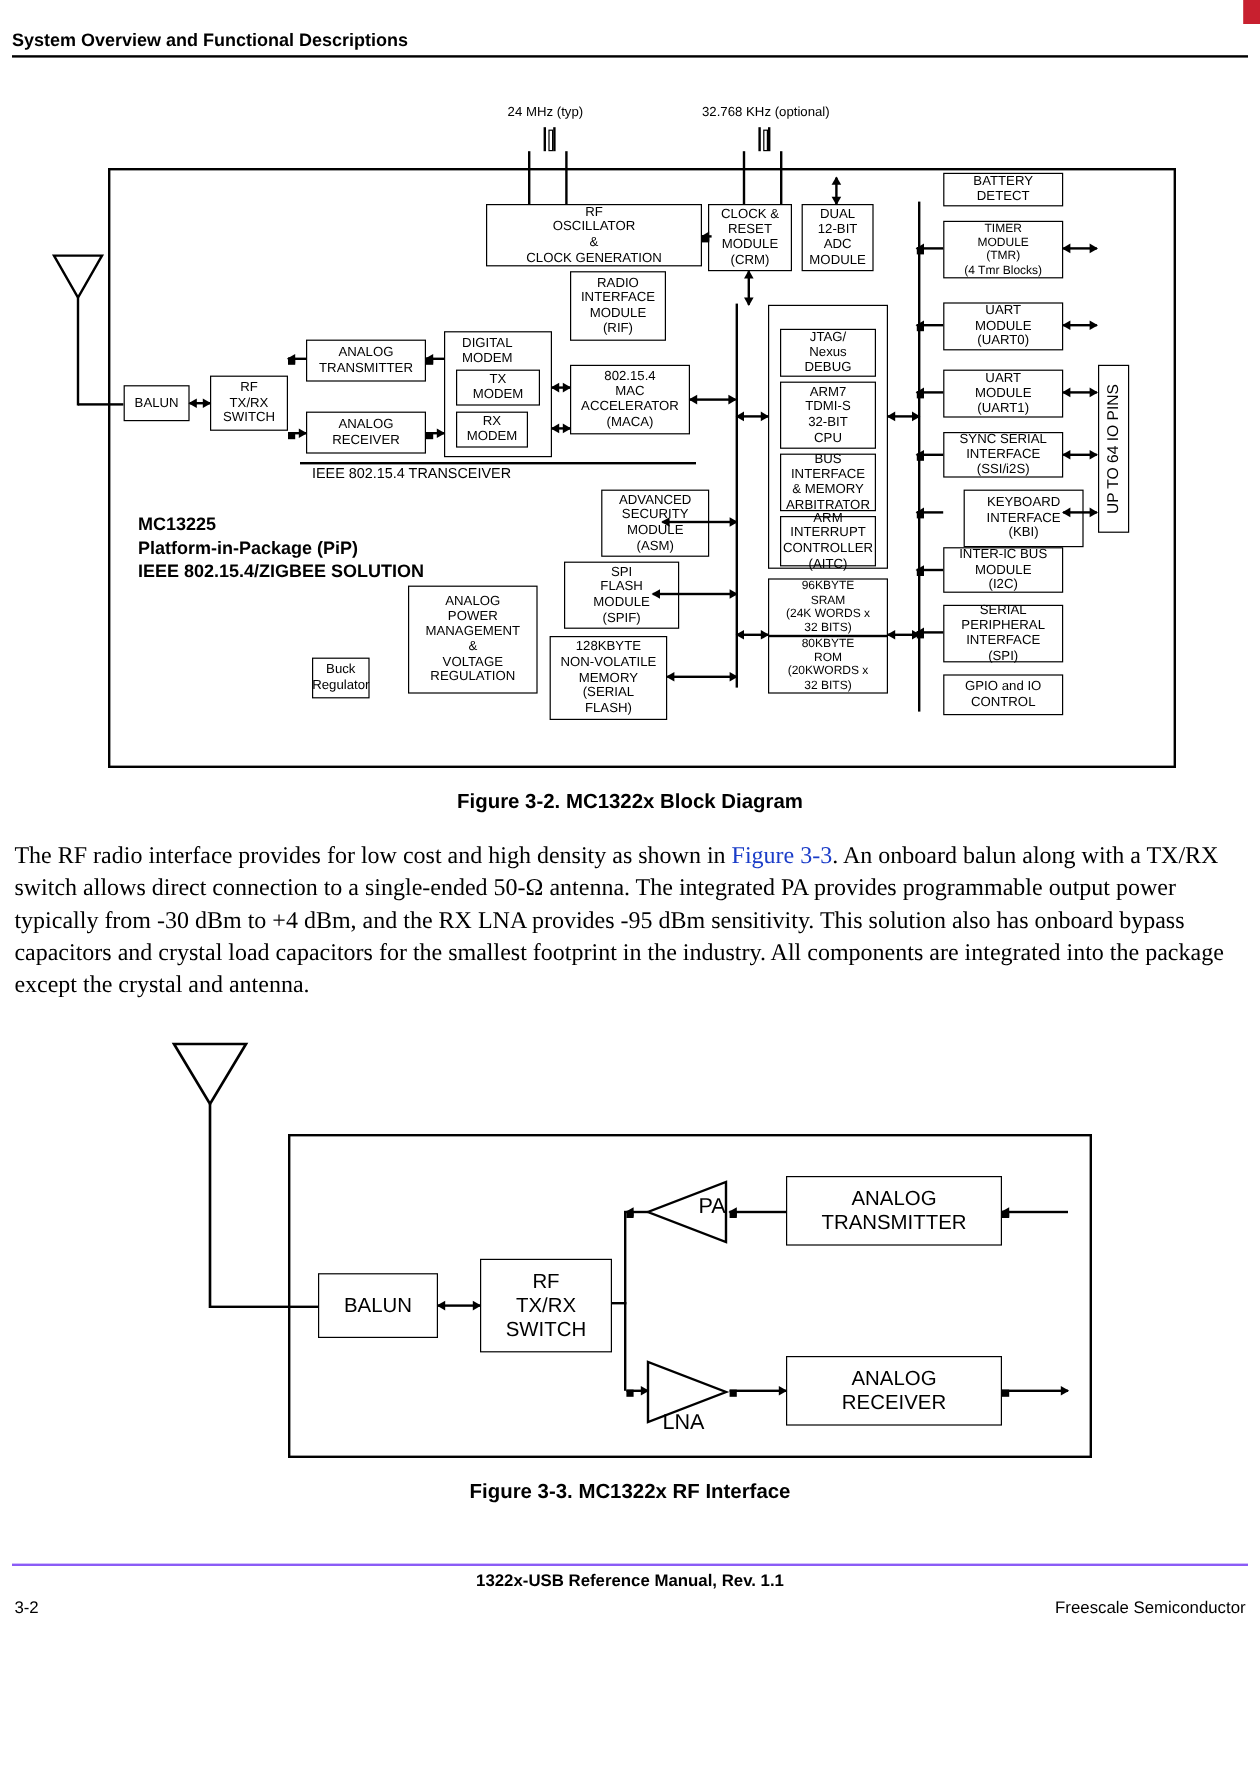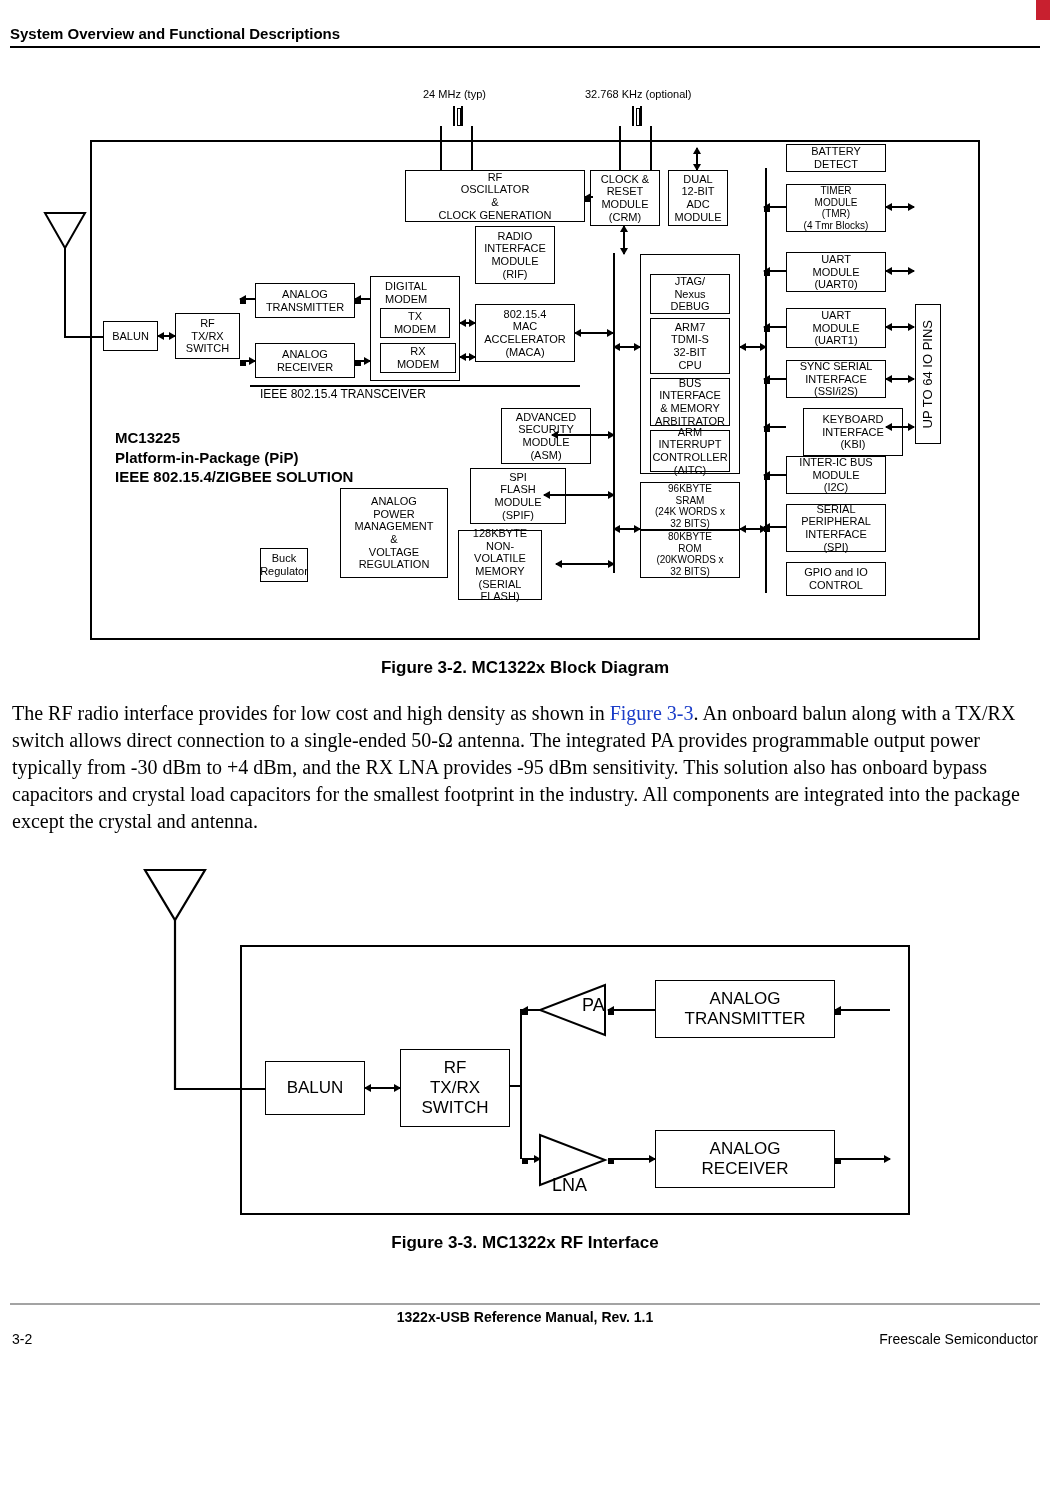--- a/index.html
+++ b/index.html
@@ -84,21 +84,21 @@
     border: 1.8px solid #000;
     background: #fff;
     display: flex;
     align-items: center;
     justify-content: center;
     text-align: center;
     padding: 2px;
     font-size: 17px;
   }
   .footer-line {
-    border-top: 2px solid #a3a3a3;
+    border-top: 2px solid #8b5cf6;
     margin-top: 50px;
     text-align: center;
     font-weight: bold;
     font-size: 14px;
     padding-top: 4px;
   }
   .footer-row {
     display: flex;
     justify-content: space-between;
     font-size: 14px;
@@ -194,21 +194,21 @@
   <div class="box" style="left:195px; top:255px; width:100px; height:35px; white-space:pre-line;">ANALOG
 RECEIVER</div>
   <div class="arr l" style="left:180px; top:210px; width:15px;"></div>
   <div class="arr r" style="left:180px; top:272px; width:15px;"></div>
 
   <div class="box" style="left:310px; top:188px; width:90px; height:105px; border-width:1px;"></div>
   <div class="nobox" style="left:325px; top:192px; white-space:pre-line;">DIGITAL
 MODEM</div>
   <div class="box" style="left:320px; top:220px; width:70px; height:30px; white-space:pre-line;">TX
 MODEM</div>
-  <div class="box" style="left:320px; top:255px; width:76px; height:30px; white-space:pre-line;">RX
+  <div class="box" style="left:320px; top:255px; width:60px; height:30px; white-space:pre-line;">RX
 MODEM</div>
   <div class="arr l" style="left:295px; top:210px; width:15px;"></div>
   <div class="arr r" style="left:295px; top:272px; width:15px;"></div>
 
   <div class="box" style="left:345px; top:82px; width:180px; height:52px; white-space:pre-line;">RF
 OSCILLATOR
 &amp;
 CLOCK GENERATION</div>
 
   <div class="box" style="left:415px; top:138px; width:80px; height:58px; white-space:pre-line;">RADIO
@@ -228,21 +228,21 @@
   <div class="line" style="left:190px; top:297px; width:330px; height:1.5px;"></div>
 
   <div class="box" style="left:402px; top:320px; width:90px; height:56px; white-space:pre-line;margin-left:39px;">ADVANCED
 SECURITY
 MODULE
 (ASM)</div>
   <div class="box" style="left:410px; top:380px; width:96px; height:56px; white-space:pre-line;">SPI
 FLASH
 MODULE
 (SPIF)</div>
-  <div class="box" style="left:398px; top:442px; width:84px; height:70px; white-space:pre-line;">128KBYTE
+  <div class="box" style="left:398px; top:442px; width:98px; height:70px; white-space:pre-line;">128KBYTE
 NON-VOLATILE
 MEMORY
 (SERIAL
 FLASH)</div>
   <div class="arr l r" style="left:492px; top:346px; width:62px;"></div>
   <div class="arr l r" style="left:484px; top:406px; width:70px;"></div>
   <div class="arr l r" style="left:496px; top:475px; width:58px;"></div>
 
   <div class="box" style="left:280px; top:400px; width:108px; height:90px; white-space:pre-line;">ANALOG
 POWER

